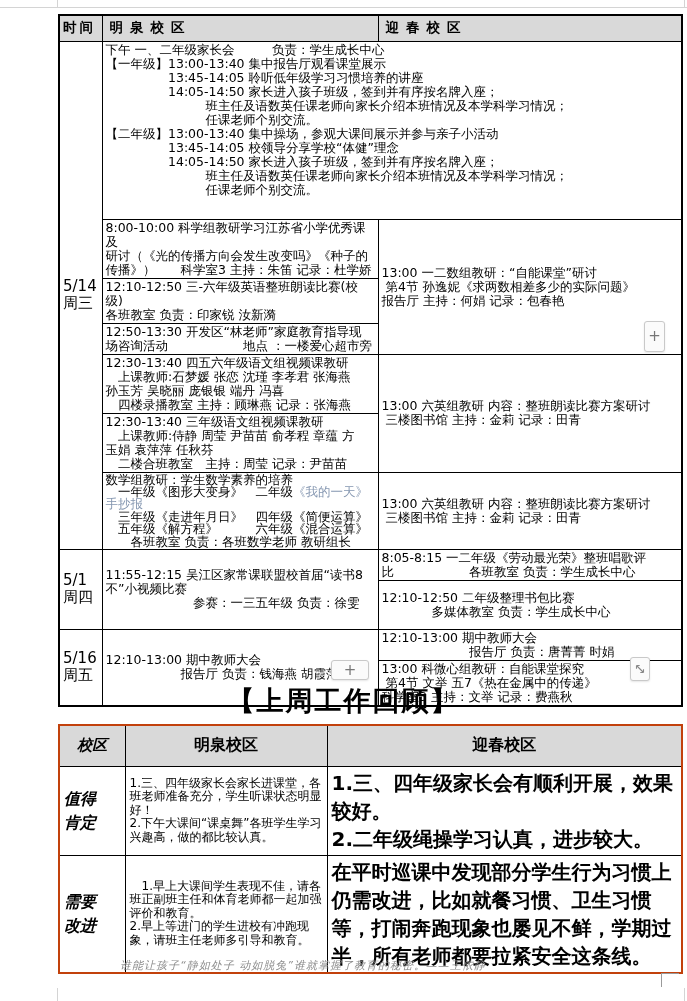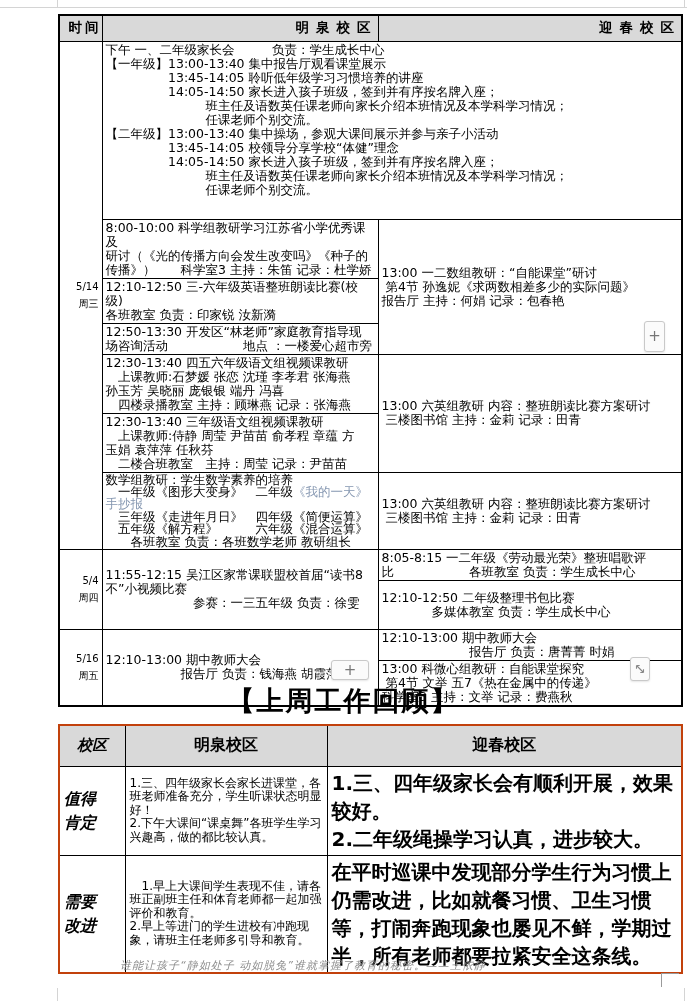--- a/index.html
+++ b/index.html
@@ -3,24 +3,24 @@
 <meta charset="utf-8">
 <style>
   html,body{margin:0;padding:0;background:#ffffff;}
   body{font-family:"DejaVu Sans","Liberation Sans",sans-serif;color:#000;}
   .page{position:relative;width:687px;height:1001px;background:#fff;overflow:hidden;}
 
   table{border-collapse:collapse;table-layout:fixed;position:absolute;}
   
   .t1{left:58px;top:14px;width:623px;border:2px solid #000;}
   .t1 th,.t1 td{border:1px solid #000;padding:1px 3px;vertical-align:top;box-sizing:border-box;}
-  .t1 th{background:#d9d9d9;font-size:13.5px;font-weight:bold;text-align:right;vertical-align:middle;padding:3px 0;}
+  .t1 th{background:#d9d9d9;font-size:13.5px;font-weight:bold;text-align:left;vertical-align:middle;padding:3px 0;}
   .sp{letter-spacing:7px;text-indent:7px;}
   .sp2{letter-spacing:3px;text-indent:3px;}
-  .day{text-align:right;vertical-align:middle !important;font-size:10px;line-height:17px;white-space:pre-line;}
+  .day{text-align:left;vertical-align:middle !important;font-size:15px;line-height:17px;white-space:pre-line;}
   .ct{white-space:pre-wrap;overflow-wrap:break-word;font-size:12.5px;line-height:14px;}
   .tight{line-height:12.4px;}
   .vm{vertical-align:middle !important;}
 
   
   .t2{left:58px;top:724px;width:623px;border:2px solid #c2410c;}
   .t2 th,.t2 td{border:1.5px solid #000;padding:2px 4px;box-sizing:border-box;}
   .t2 th{background:#d9d9d9;text-align:center;vertical-align:middle;font-size:16px;font-weight:bold;}
   .campus-h{font-size:15px !important;font-style:italic;font-family:"DejaVu Serif","Liberation Serif",serif;}
   .rowlabel{font-size:16px;font-weight:bold;font-style:italic;text-align:left;vertical-align:middle;white-space:pre-line;line-height:24px;font-family:"DejaVu Serif","Liberation Serif",serif;}
@@ -119,21 +119,21 @@
     <tr style="height:63px">
       <td class="ct tight"><span>数学组教研：学生数学素养的培养
 　一年级《图形大变身》　二年级</span><span class="hl">《我的一天》手抄报</span><span>
 　三年级《走进年月日》　四年级《简便运算》
 　五年级《解方程》　　　六年级《混合运算》
 　　各班教室 负责：各班数学老师 教研组长</span></td>
       <td class="ct vm">13:00 六英组教研 内容：整班朗读比赛方案研讨
  三楼图书馆 主持：金莉 记录：田青</td>
     </tr>
     <tr style="height:28px">
-      <td class="day" rowspan="2">5/4
+      <td class="day" rowspan="2">5/1
 周四</td>
       <td class="ct vm" rowspan="2">11:55-12:15 吴江区家常课联盟校首届“读书8
 不”小视频比赛
 　　　　　　　参赛：一三五年级 负责：徐雯</td>
       <td class="ct">8:05-8:15 一二年级《劳动最光荣》整班唱歌评
 比　　　　　　各班教室 负责：学生成长中心</td>
     </tr>
     <tr style="height:49px">
       <td class="ct vm">12:10-12:50 二年级整理书包比赛
 　　　　多媒体教室 负责：学生成长中心</td>

